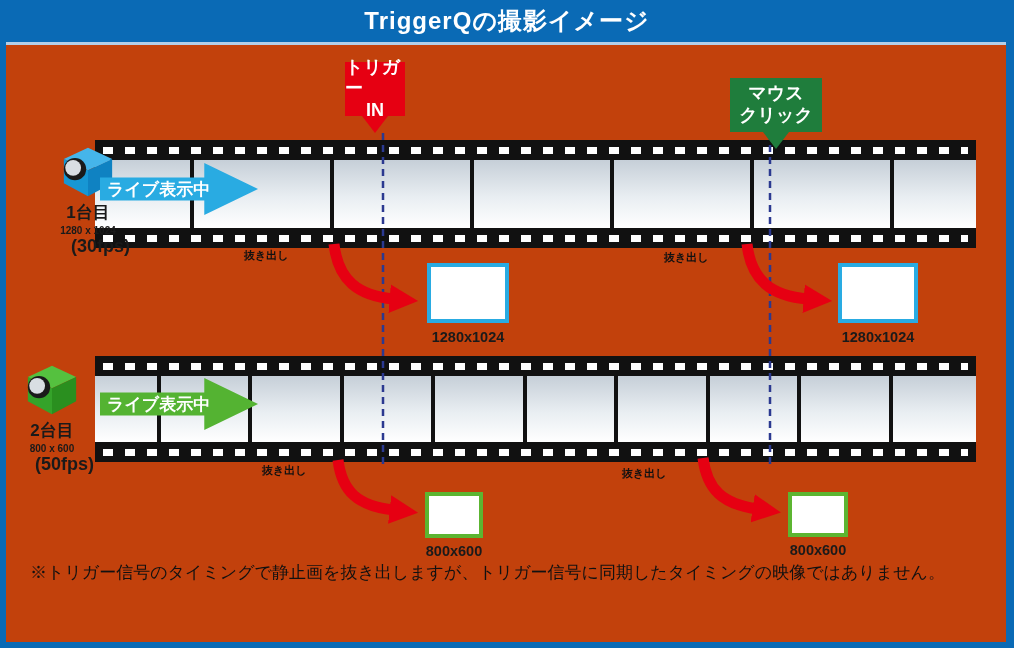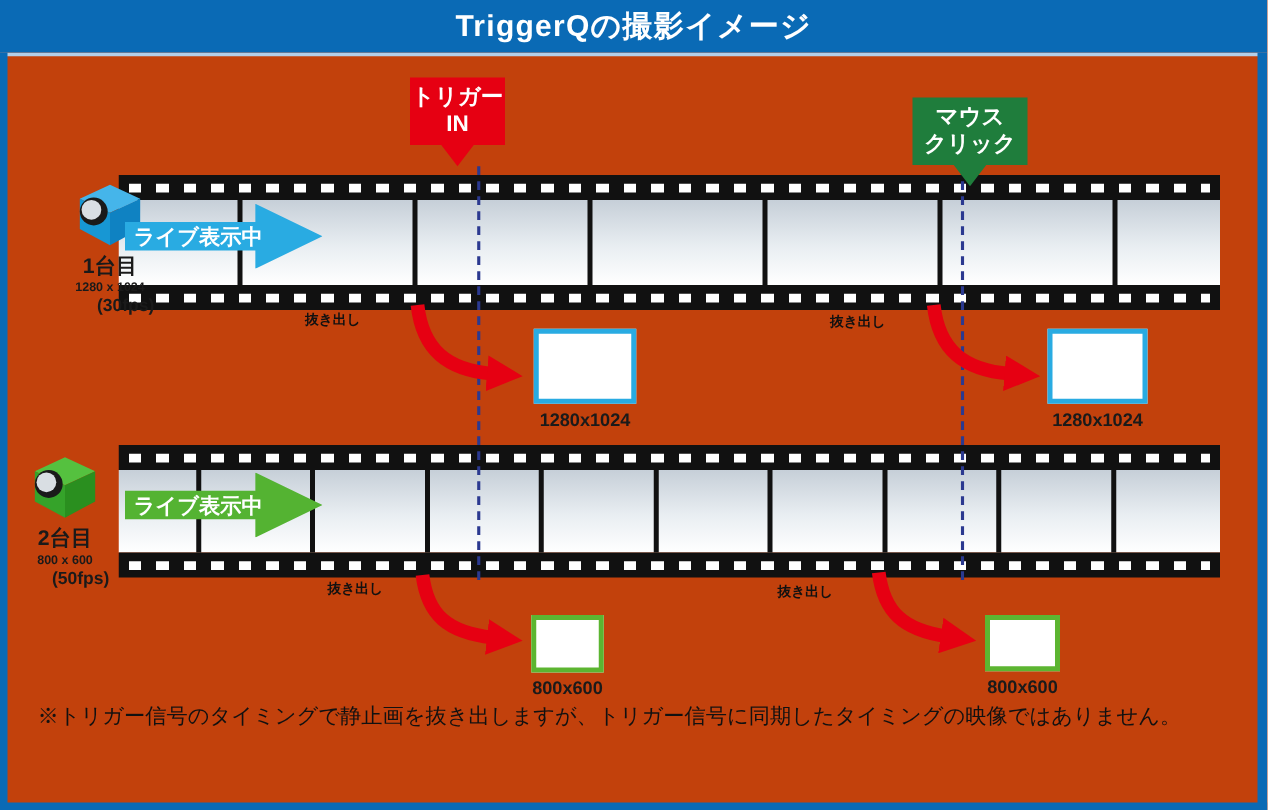--- a/index.html
+++ b/index.html
@@ -52,21 +52,21 @@
   .outrect.cyan{border:4px solid #29abe2;}
   .outrect.green{border:4px solid #5cb531;}
   .caption{position:absolute;width:120px;text-align:center;font-size:14.5px;font-weight:600;
     color:#1a1a1a;z-index:6;}
 
   
   .cam{position:absolute;width:104px;text-align:center;z-index:2;}
   .cam svg{display:block;margin:0 auto;}
   .cam .nm{font-weight:bold;font-size:17px;margin-top:3px;}
   .cam .rs{font-size:10px;font-weight:600;margin-top:1px;}
-  .cam .fp{font-size:14px;font-weight:600;margin-left:25px;}
+  .cam .fp{font-size:18px;font-weight:600;margin-left:25px;}
 
   
   .overlay{position:absolute;left:0;top:0;z-index:5;pointer-events:none;}
 
   
   .notes{position:absolute;left:30px;top:561px;width:960px;font-size:17px;line-height:24px;
     color:#111;z-index:6;}
   .notes .n3{padding-left:22px;}
 </style>
 </head>
@@ -142,21 +142,21 @@
       </div>
   </div>
 
   <div class="live cyan" style="left:100px;top:163px;">
     <span>ライブ表示中</span>
   </div>
   <div class="live green" style="left:100px;top:378px;">
     <span>ライブ表示中</span>
   </div>
 
-  <div class="bubble red" style="left:328px;top:62px;width:76px;">
+  <div class="bubble red" style="left:345px;top:62px;width:60px;">
     <span>トリガー</span>
     <span>IN</span>
     <span class="ptr"></span>
   </div>
   <div class="bubble green" style="left:730px;top:78px;width:92px;">
     <span>マウス</span>
     <span>クリック</span>
     <span class="ptr"></span>
   </div>
 

